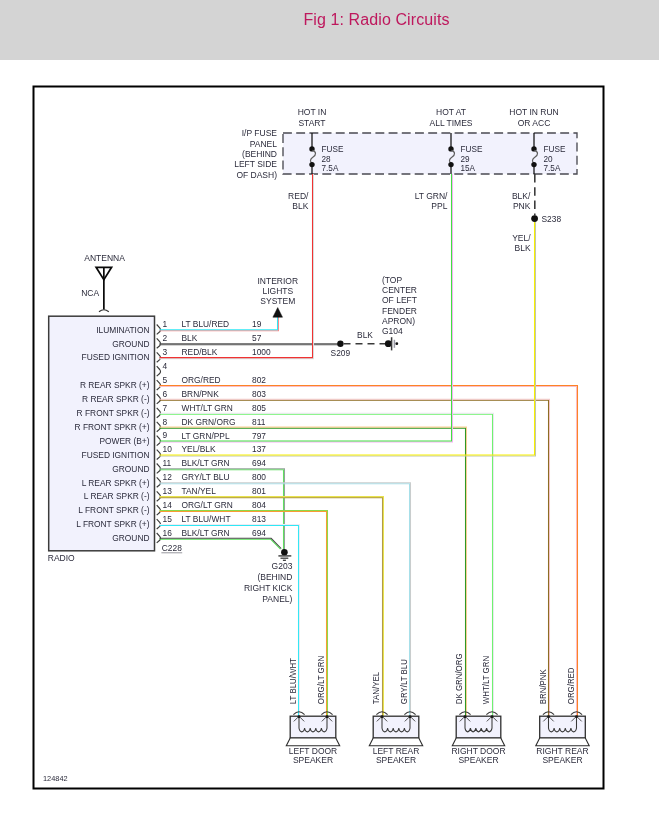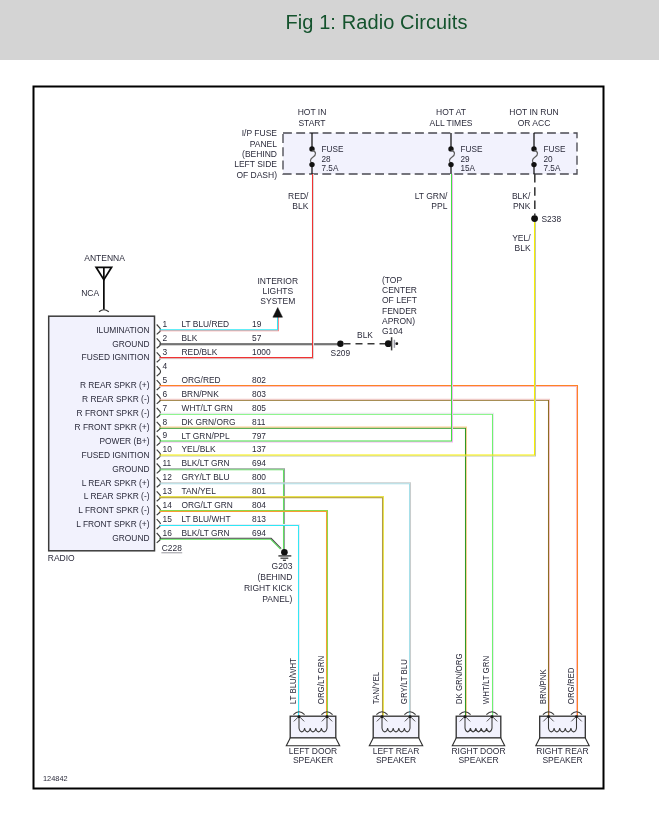--- a/index.html
+++ b/index.html
@@ -1,18 +1,18 @@
 <!DOCTYPE html>
 <html><head>
 <meta charset="utf-8">
 <style>
   html,body{margin:0;padding:0;background:#ffffff;}
   body{width:659px;height:818px;font-family:"Liberation Sans",sans-serif;overflow:hidden;}
   #header{width:659px;height:60px;background:#d4d4d4;display:flex;align-items:flex-start;justify-content:center;box-sizing:border-box;}
-  #header .title{font-size:20px;color:#14532d;letter-spacing:0.1px;position:relative;left:47px;top:11px;}
+  #header .title{font-size:16px;color:#be185d;letter-spacing:0.1px;position:relative;left:47px;top:11px;}
   #figwrap{position:absolute;left:0;top:0;width:659px;height:818px;background:transparent;pointer-events:none;}
   svg#diagram{display:block;position:absolute;left:0;top:0;}
 </style>
 </head>
 <body>
 
 <div id="header">
   <div class="title">Fig 1: Radio Circuits</div>
 </div>
 <div id="figwrap">

